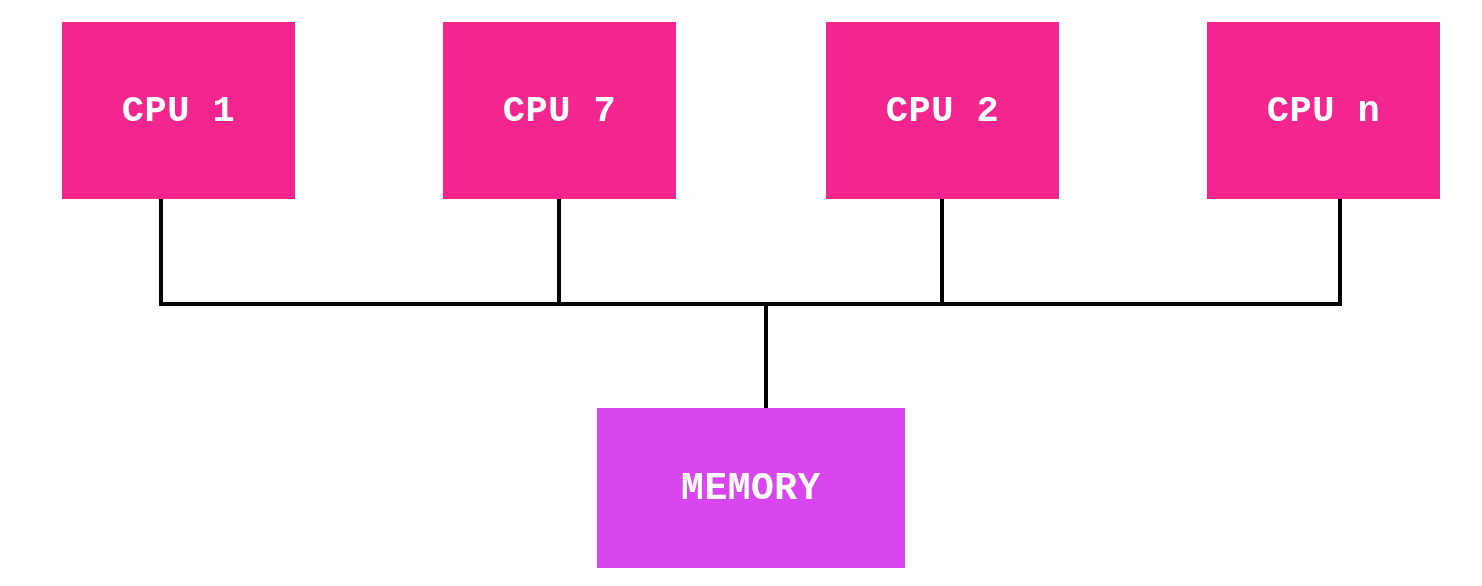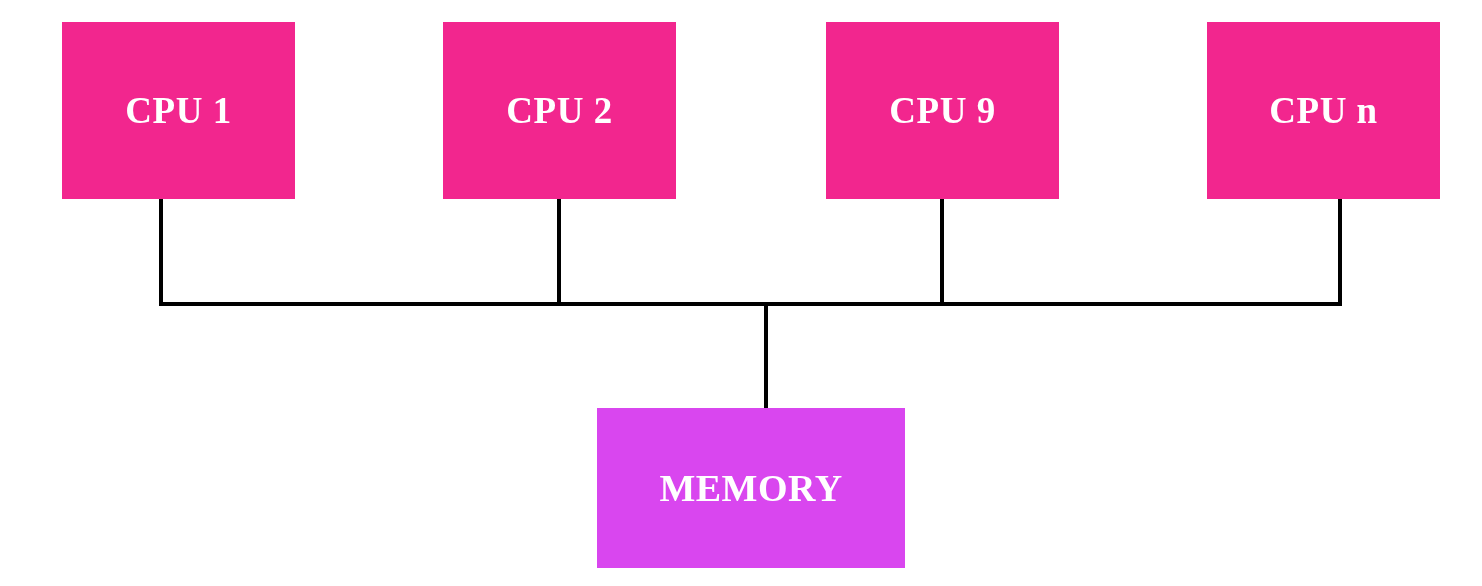--- a/index.html
+++ b/index.html
@@ -6,21 +6,21 @@
     margin: 0;
     padding: 0;
     background: #ffffff;
   }
   .canvas {
     position: relative;
     width: 1482px;
     height: 586px;
     background: #ffffff;
     overflow: hidden;
-    font-family: Liberation Serif, serif;
+    font-family: Liberation Mono, monospace;
   }
   .node {
     position: absolute;
     display: flex;
     align-items: center;
     justify-content: center;
     color: #ffffff;
     font-weight: bold;
     font-size: 37px;
     letter-spacing: 0.5px;
@@ -72,24 +72,24 @@
 </style>
 </head>
 <body>
 
 <div class="canvas">
 
   <div class="node cpu-node cpu-1">
     <span>CPU 1</span>
   </div>
   <div class="node cpu-node cpu-2">
-    <span>CPU 2</span>
+    <span>CPU 7</span>
   </div>
   <div class="node cpu-node cpu-3">
-    <span>CPU 9</span>
+    <span>CPU 2</span>
   </div>
   <div class="node cpu-node cpu-n">
     <span>CPU n</span>
   </div>
 
   <div class="line v-line stem stem-1"></div>
   <div class="line v-line stem stem-2"></div>
   <div class="line v-line stem stem-3"></div>
   <div class="line v-line stem stem-n"></div>
   <div class="line h-line bus"></div>

